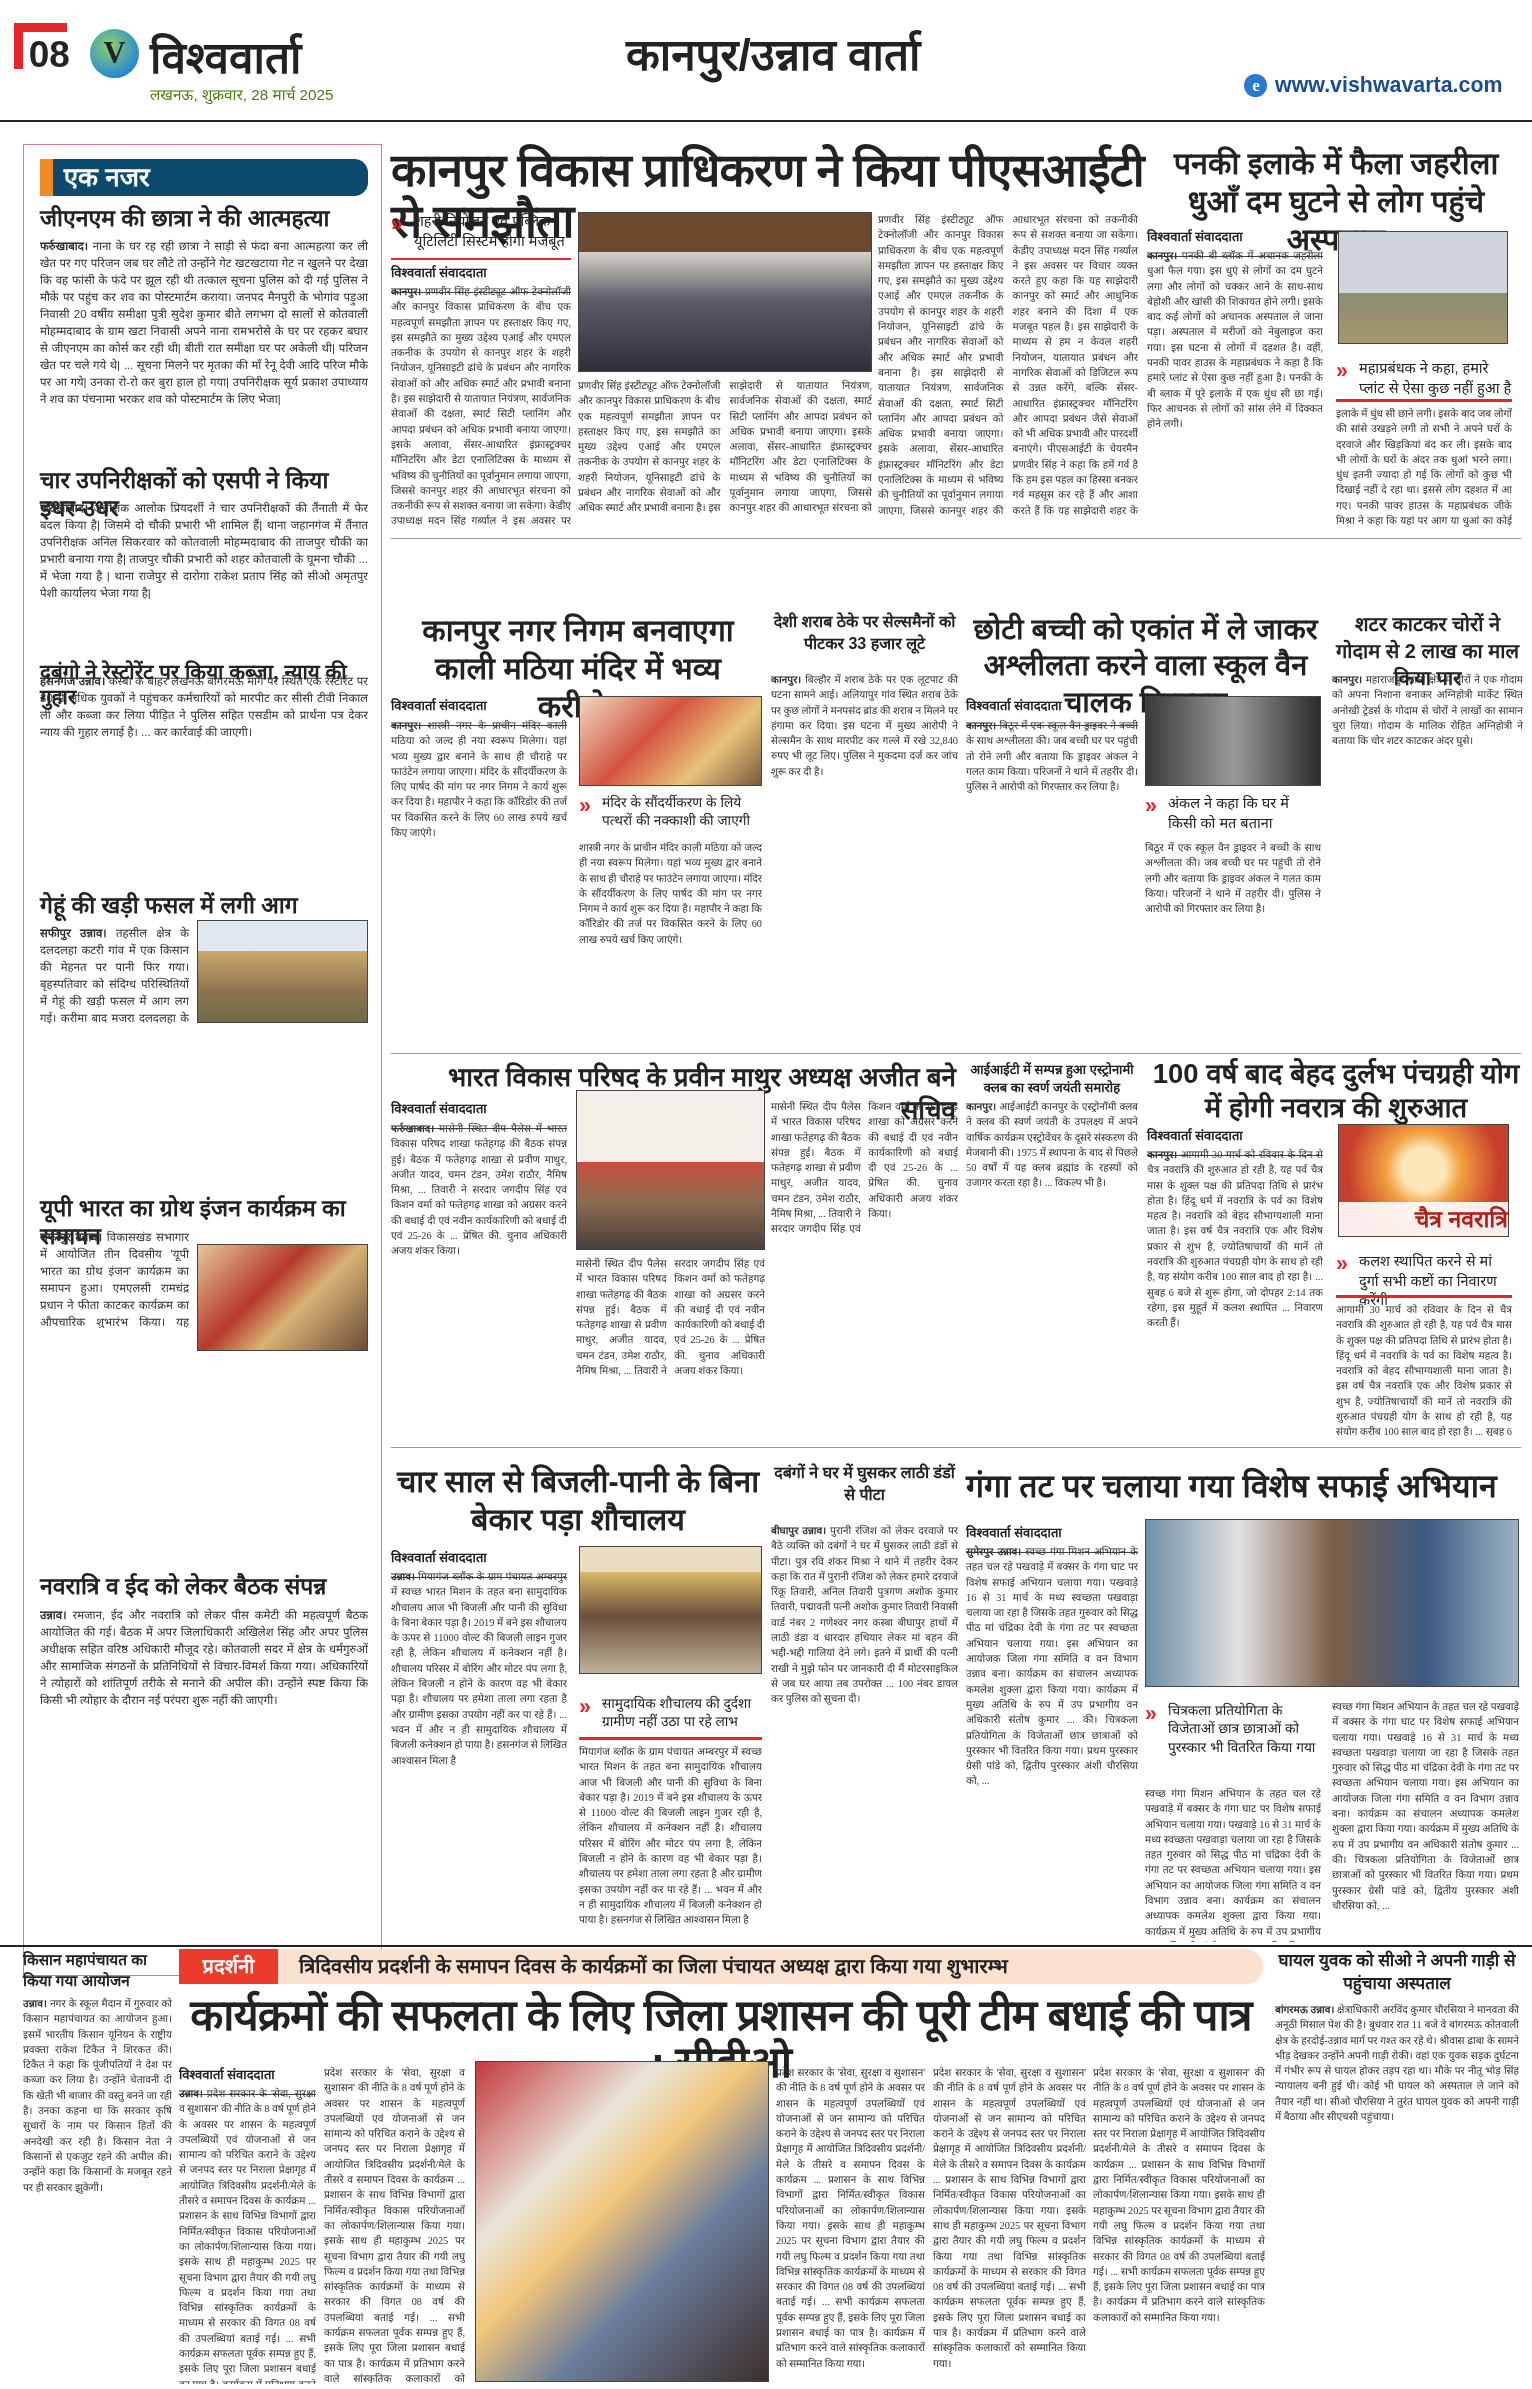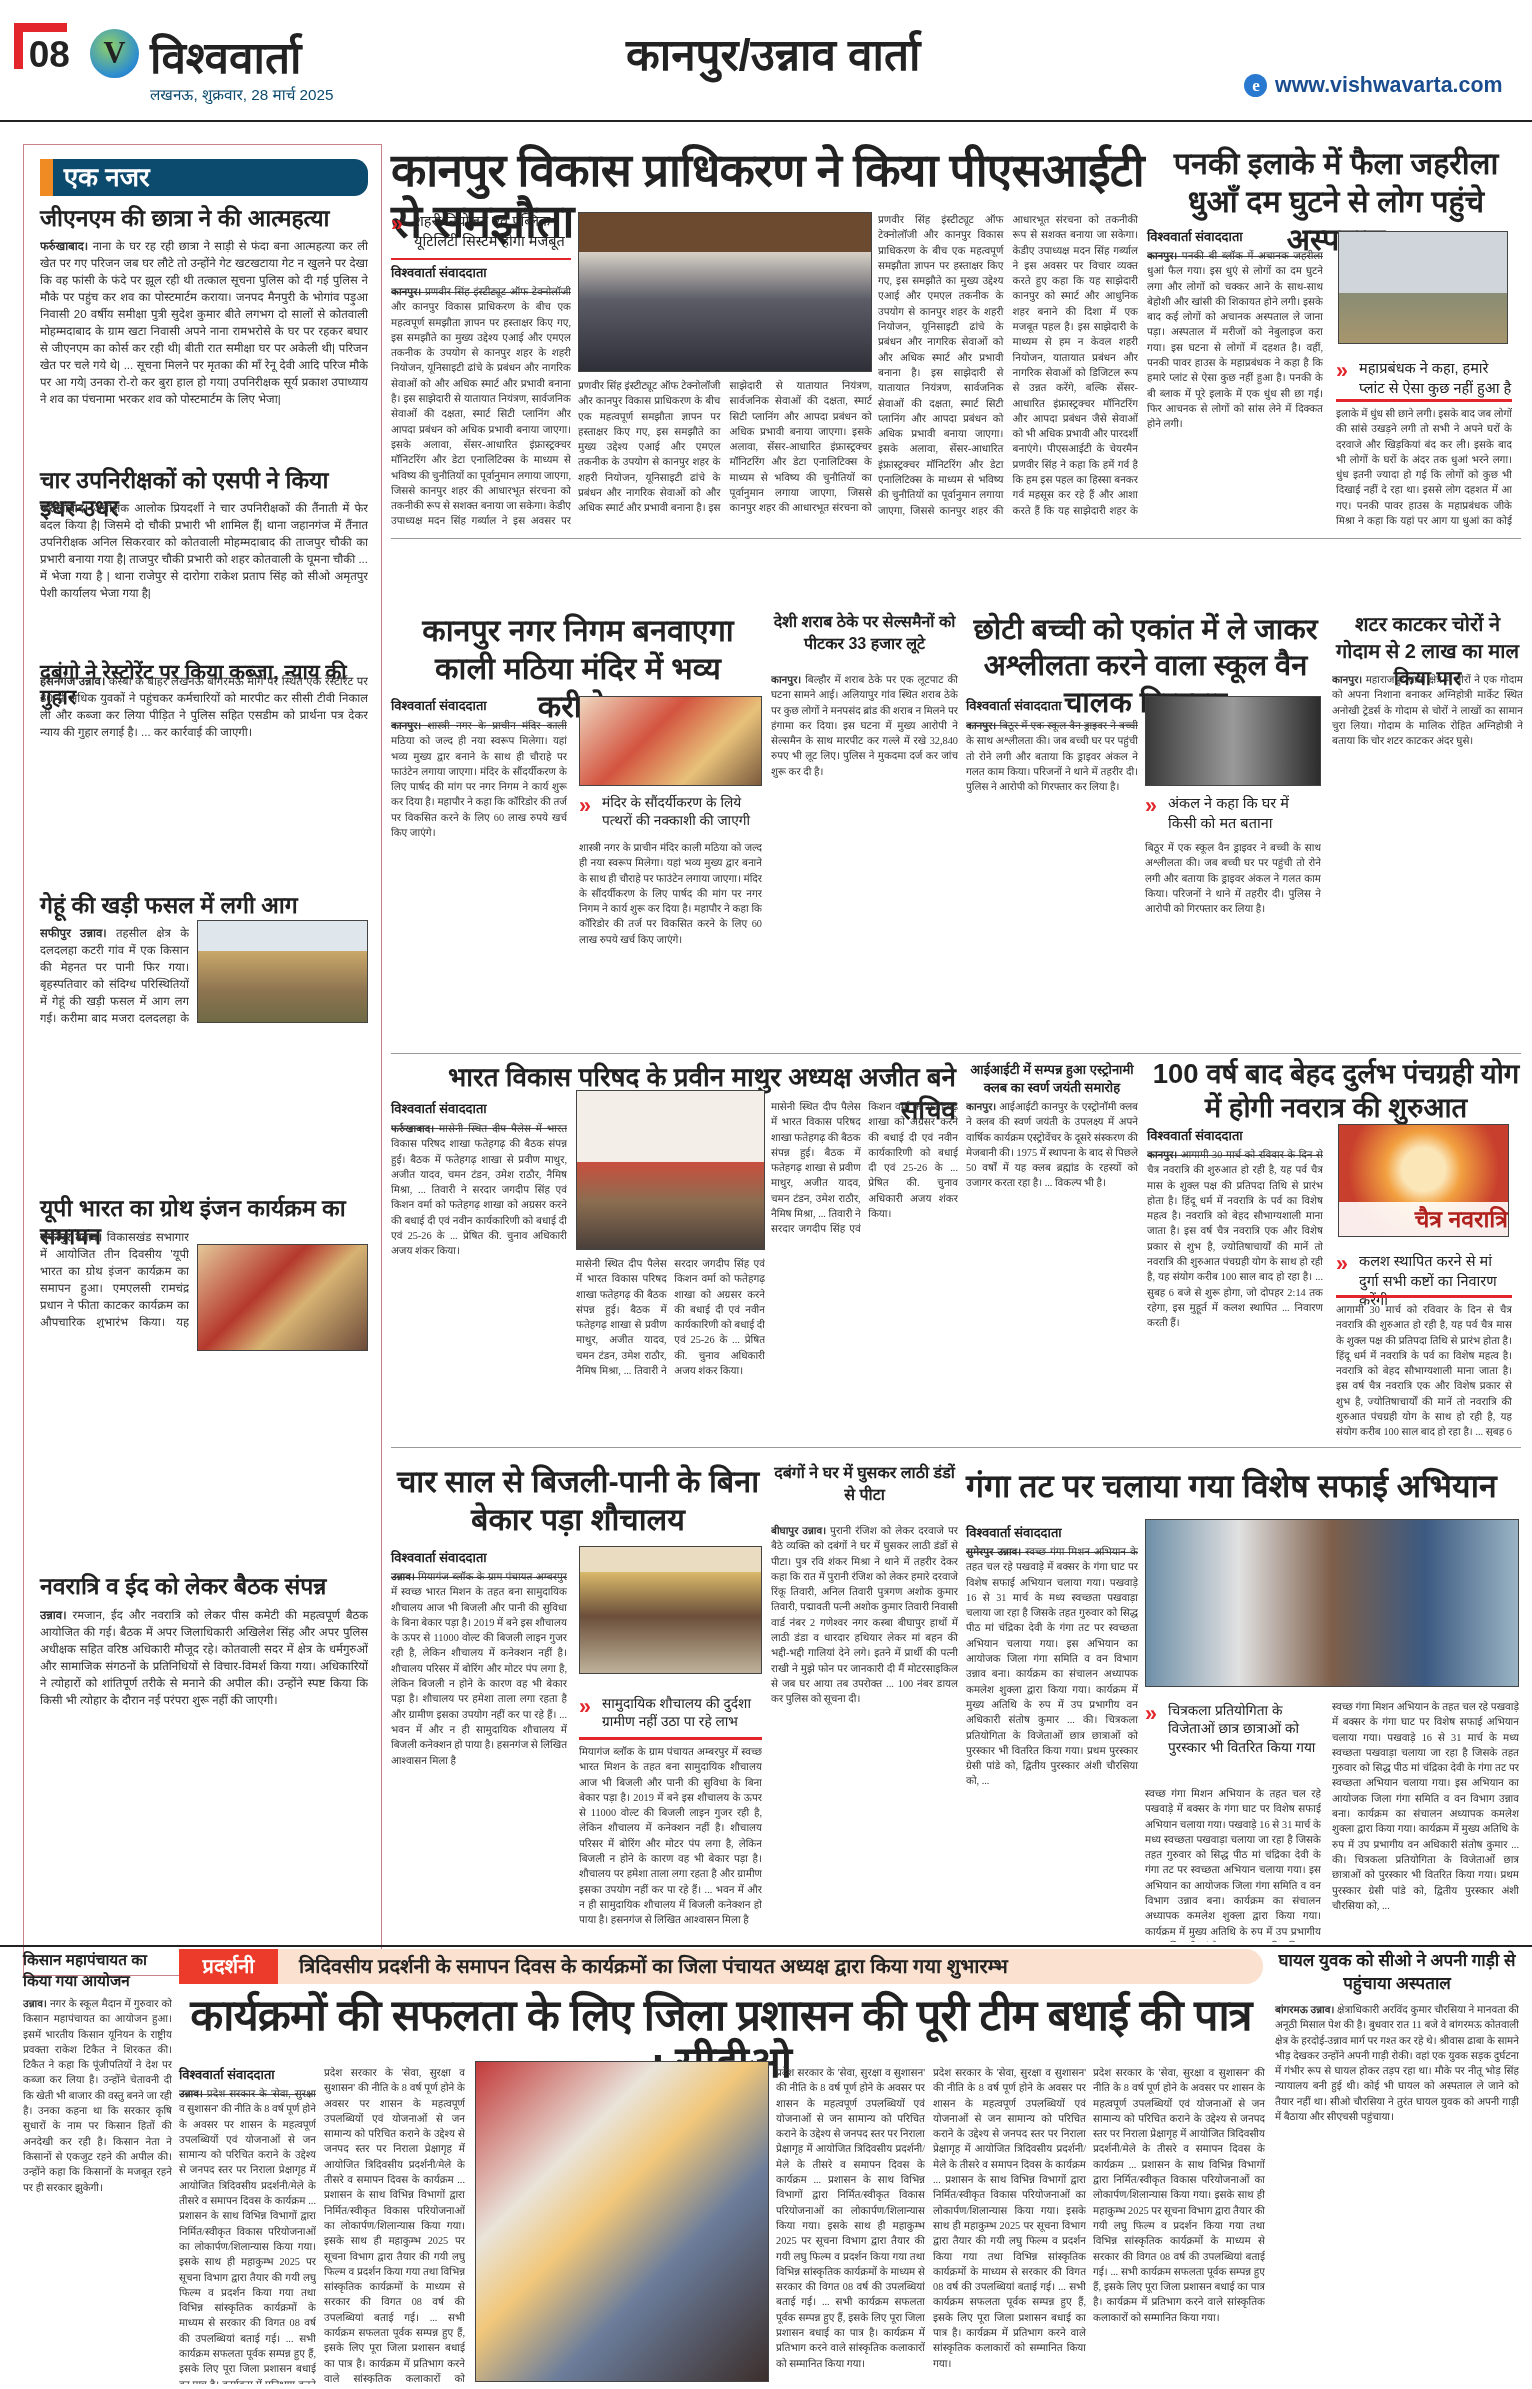--- a/index.html
+++ b/index.html
@@ -2,21 +2,21 @@
 <html style="font-size:12.2px"><head>
 <meta charset="utf-8">
 <style>
 *{box-sizing:border-box;margin:0;padding:0}
 body{width:1533px;height:2389px;background:#fff;font-family:"DejaVu Sans","Liberation Sans",sans-serif;color:#222;position:relative;overflow:hidden}
 .abs{position:absolute}
 .masthead{left:0;top:0;width:1533px;height:122px;border-bottom:2.3px solid #222}
 .pageno{left:13.7px;top:23px;width:53px;height:46px;border-top:9.2px solid #e3262b;border-left:9.2px solid #e3262b;font:bold 37px "Liberation Sans",sans-serif;padding-left:6.1px;padding-top:1.5px}
 .logo{left:90px;top:29px;width:49px;height:49px;border-radius:50%;background:radial-gradient(circle at 40% 35%,#8fd16a,#2b8bd1 70%,#1a5fa3);display:flex;align-items:center;justify-content:center;font:bold 30.5px "Liberation Serif",serif;color:#222}
 .brand{left:150px;top:26px;font:bold 44px "Liberation Sans",sans-serif;color:#222}
-.place{left:150px;top:84px;font:15.3px "Liberation Sans",sans-serif;color:#0c4a6e}
+.place{left:150px;top:84px;font:15.3px "Liberation Sans",sans-serif;color:#4d7c0f}
 .section-title{left:626px;top:23px;font:bold 44px "Liberation Sans",sans-serif}
 .web{right:30.5px;top:73px;font:bold 21.4px "Liberation Sans",sans-serif;color:#1a4d8f;display:flex;align-items:center;gap:7.6px}
 .web .e{width:23px;height:23px;border-radius:50%;background:#2a79d1;color:#fff;font:bold 17px "Liberation Serif",serif;display:flex;align-items:center;justify-content:center}
 .leftbox{left:23px;top:144px;width:359px;height:1832px;border:1.5px solid #c98089}
 .ribbon{left:40px;top:159px;width:328px;height:37px;background:#0c4a6e;border-radius:0 13.7px 13.7px 0;border-left:13.7px solid #f08a22;color:#fff;font:bold 26px "Liberation Sans",sans-serif;padding-left:10.7px;line-height:37px}
 .lh{font:bold 23px "Liberation Sans",sans-serif;color:#222;position:absolute;left:40px;width:336px;line-height:1.2}
 .lt{font:11.5px "Liberation Sans",sans-serif;color:#333;position:absolute;left:40px;width:328px;line-height:17px;text-align:justify}
 .lt b{font-weight:bold}
 .h1{font:bold 49px "Liberation Sans",sans-serif;color:#222;position:absolute;line-height:1.1;letter-spacing:-0.8px}
 .h2{font:bold 32px "Liberation Sans",sans-serif;color:#222;position:absolute;line-height:1.25;text-align:center}

